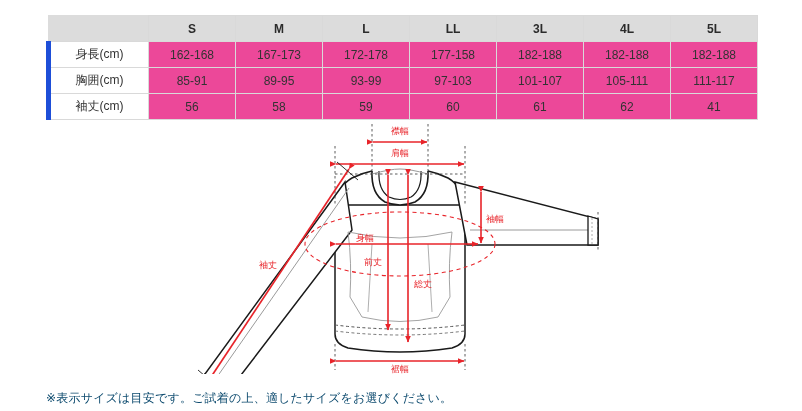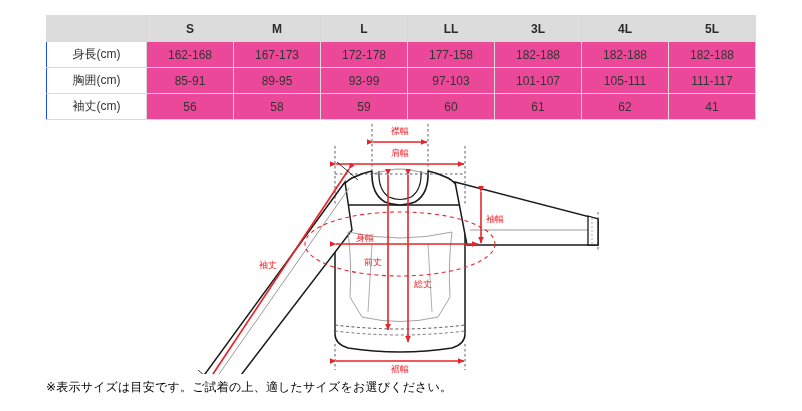--- a/index.html
+++ b/index.html
@@ -40,38 +40,38 @@
   .size-table thead th.corner{
     background:#dcdcdc;
     border-left:1px solid #dcdcdc;
     border-top:1px solid #dcdcdc;
   }
   .size-table tbody th.rowlab{
     text-align:center;
     font-size:12px;
     color:#333333;
     background:#ffffff;
-    border-left:1px solid #1d4ed8;
+    border-left:5px solid #1d4ed8;
   }
   .col-lab{width:100px;}
   .col-sz{width:87px;}
 
   
   #diagram{
     position:absolute;
     left:0;top:112px;
     width:802px;height:262px;
   }
 
   
   .note{
     position:absolute;
-    left:46px;top:379px;
-    font-size:12px;
-    color:#000000;
+    left:46px;top:390px;
+    font-size:12px;
+    color:#0c4a6e;
     letter-spacing:0.2px;
     white-space:nowrap;
   }
 </style>
 </head>
 <body>
 
 <div id="root">
 
   <table class="size-table">

